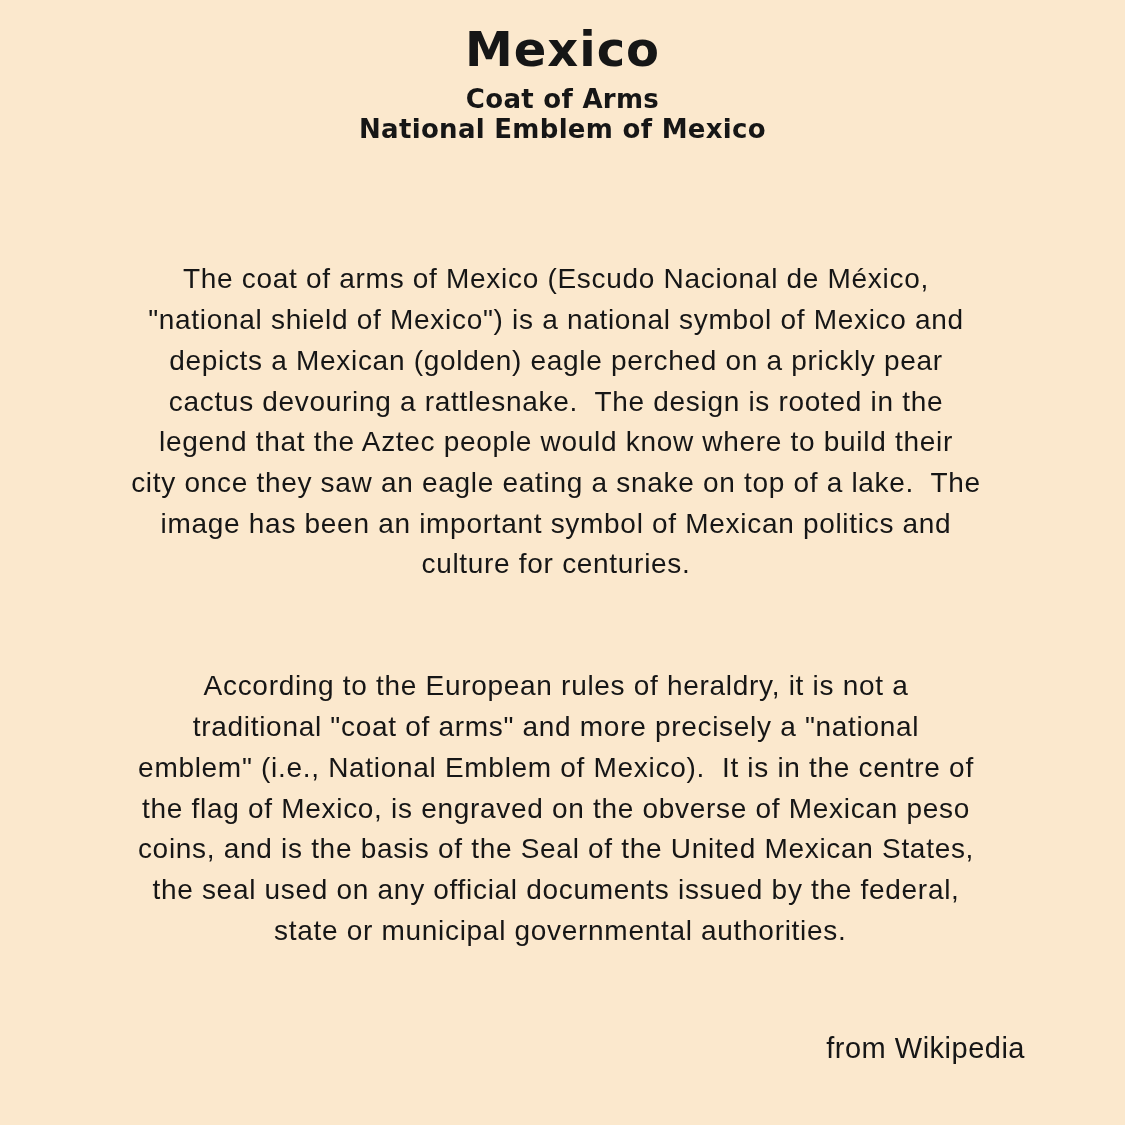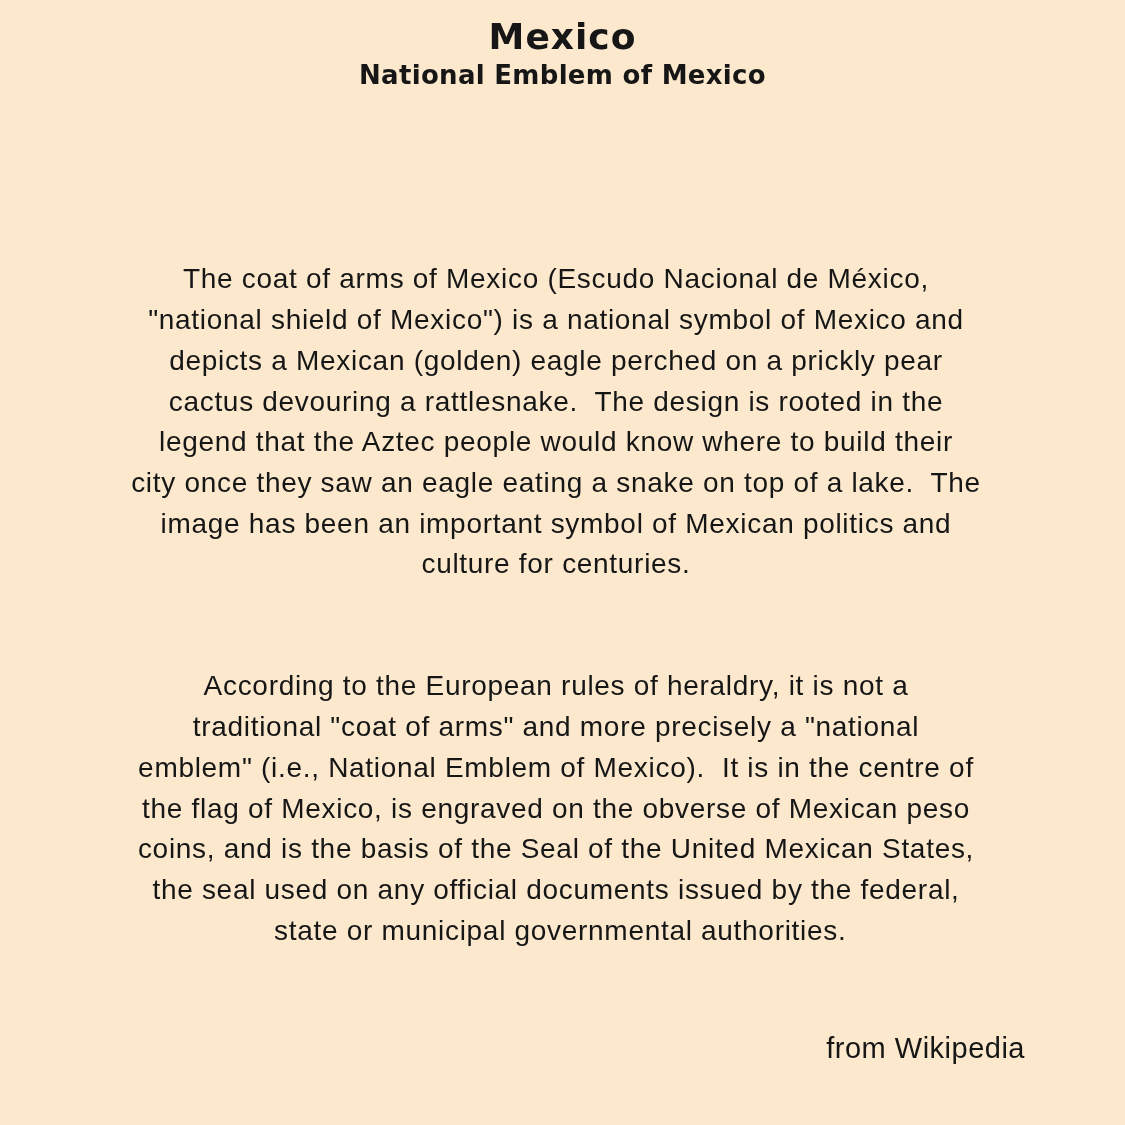--- a/index.html
+++ b/index.html
@@ -17,22 +17,22 @@
   }
   .header {
     position: absolute;
     top: 14px;
     left: 0;
     width: 100%;
     text-align: center;
     font-family: "DejaVu Sans", sans-serif;
   }
   .title {
-    margin: 0;
-    font-size: 36px;
+    margin: 12px;
+    font-size: 48px;
     font-weight: 700;
     line-height: 46px;
     letter-spacing: 1px;
   }
   .subtitle {
     margin: 0;
     font-size: 26px;
     font-weight: 700;
     line-height: 30px;
     letter-spacing: 0.3px;
@@ -64,20 +64,21 @@
     line-height: 40px;
     letter-spacing: 0.5px;
   }
 </style>
 </head>
 <body>
 
 <div class="page">
   <header class="header">
     <h1 class="title">Mexico</h1>
+    <h2 class="subtitle subtitle-first">Coat of Arms</h2>
     <h2 class="subtitle">National Emblem of Mexico</h2>
   </header>
 
   <main class="article">
     <p class="para">The coat of arms of Mexico (Escudo Nacional de México,
 "national shield of Mexico") is a national symbol of Mexico and
 depicts a Mexican (golden) eagle perched on a prickly pear
 cactus devouring a rattlesnake.  The design is rooted in the
 legend that the Aztec people would know where to build their
 city once they saw an eagle eating a snake on top of a lake.  The

